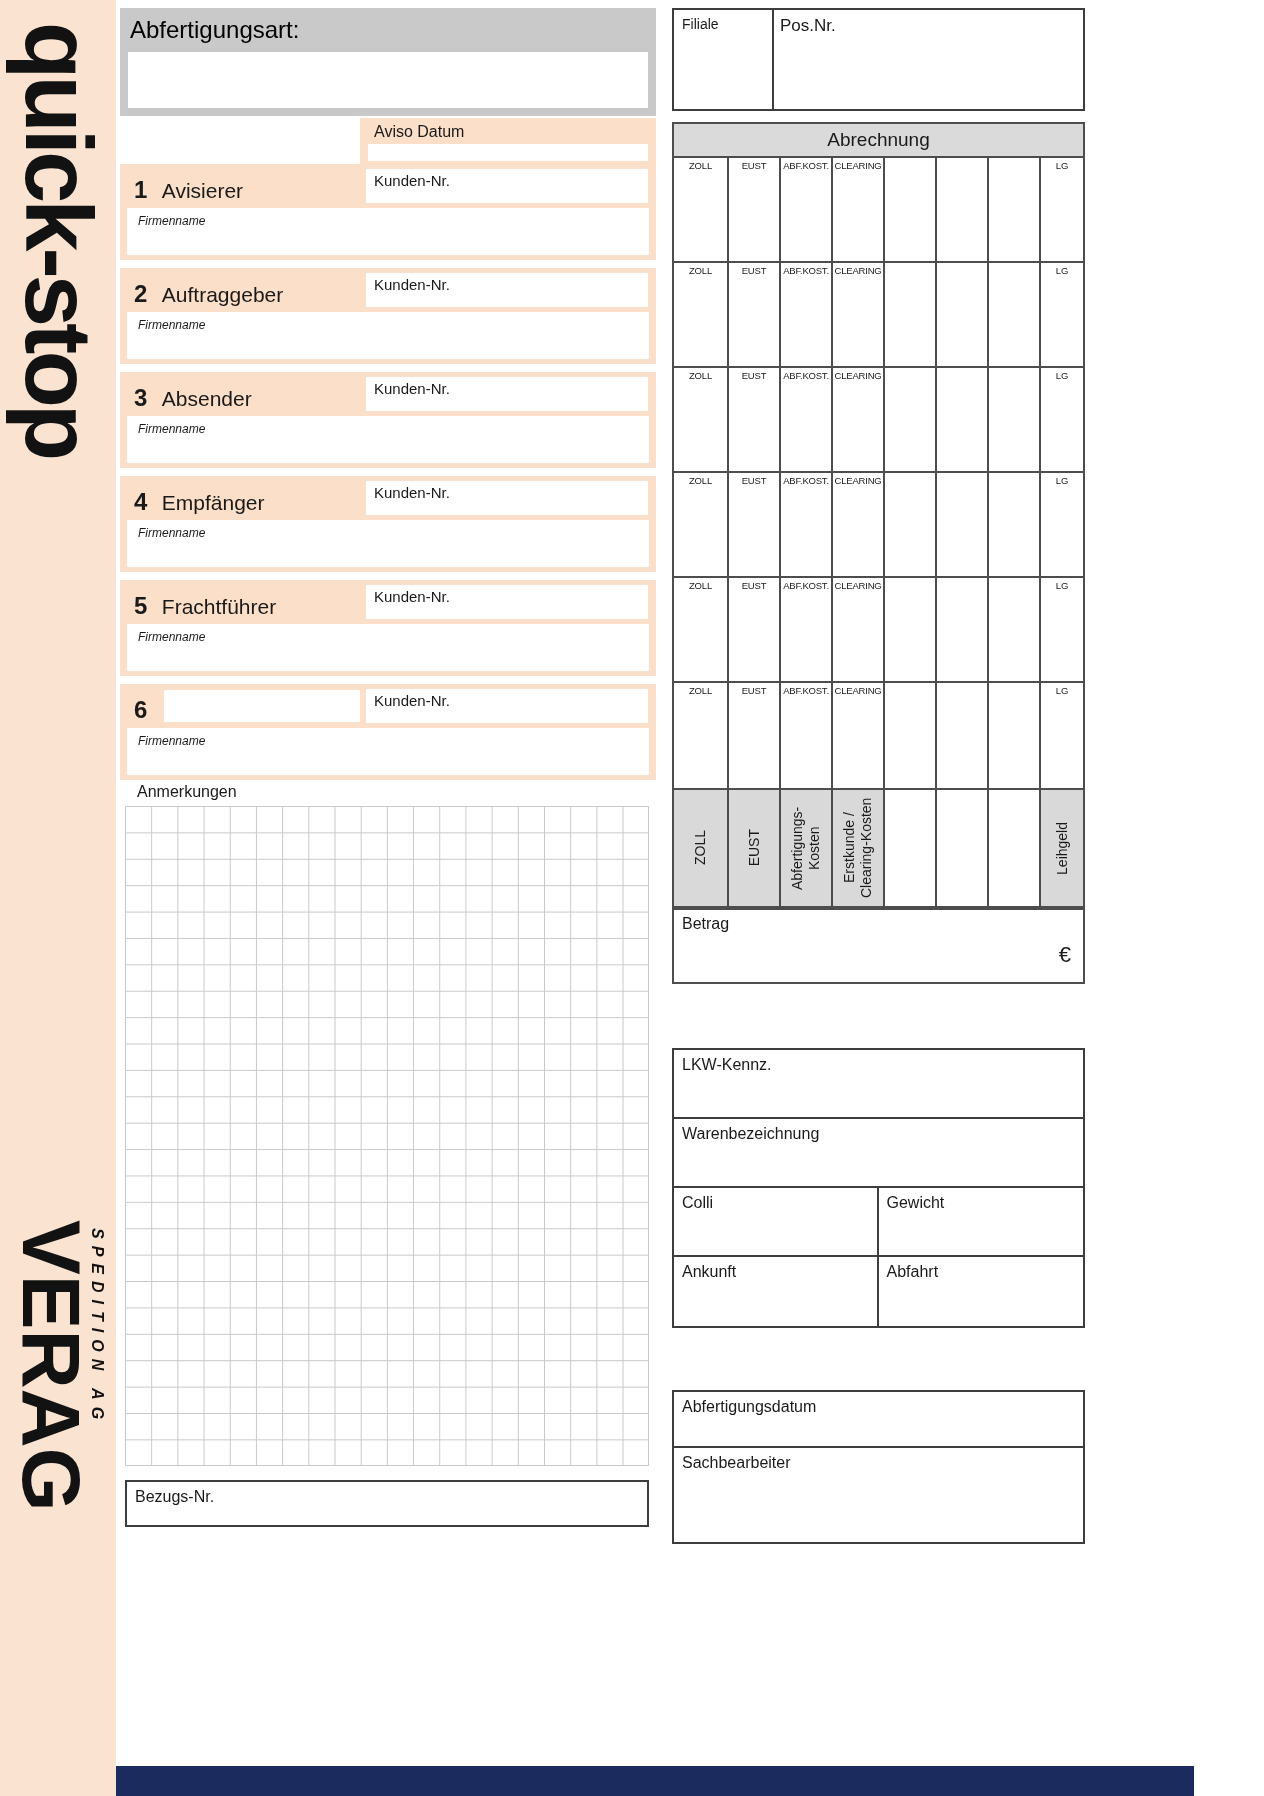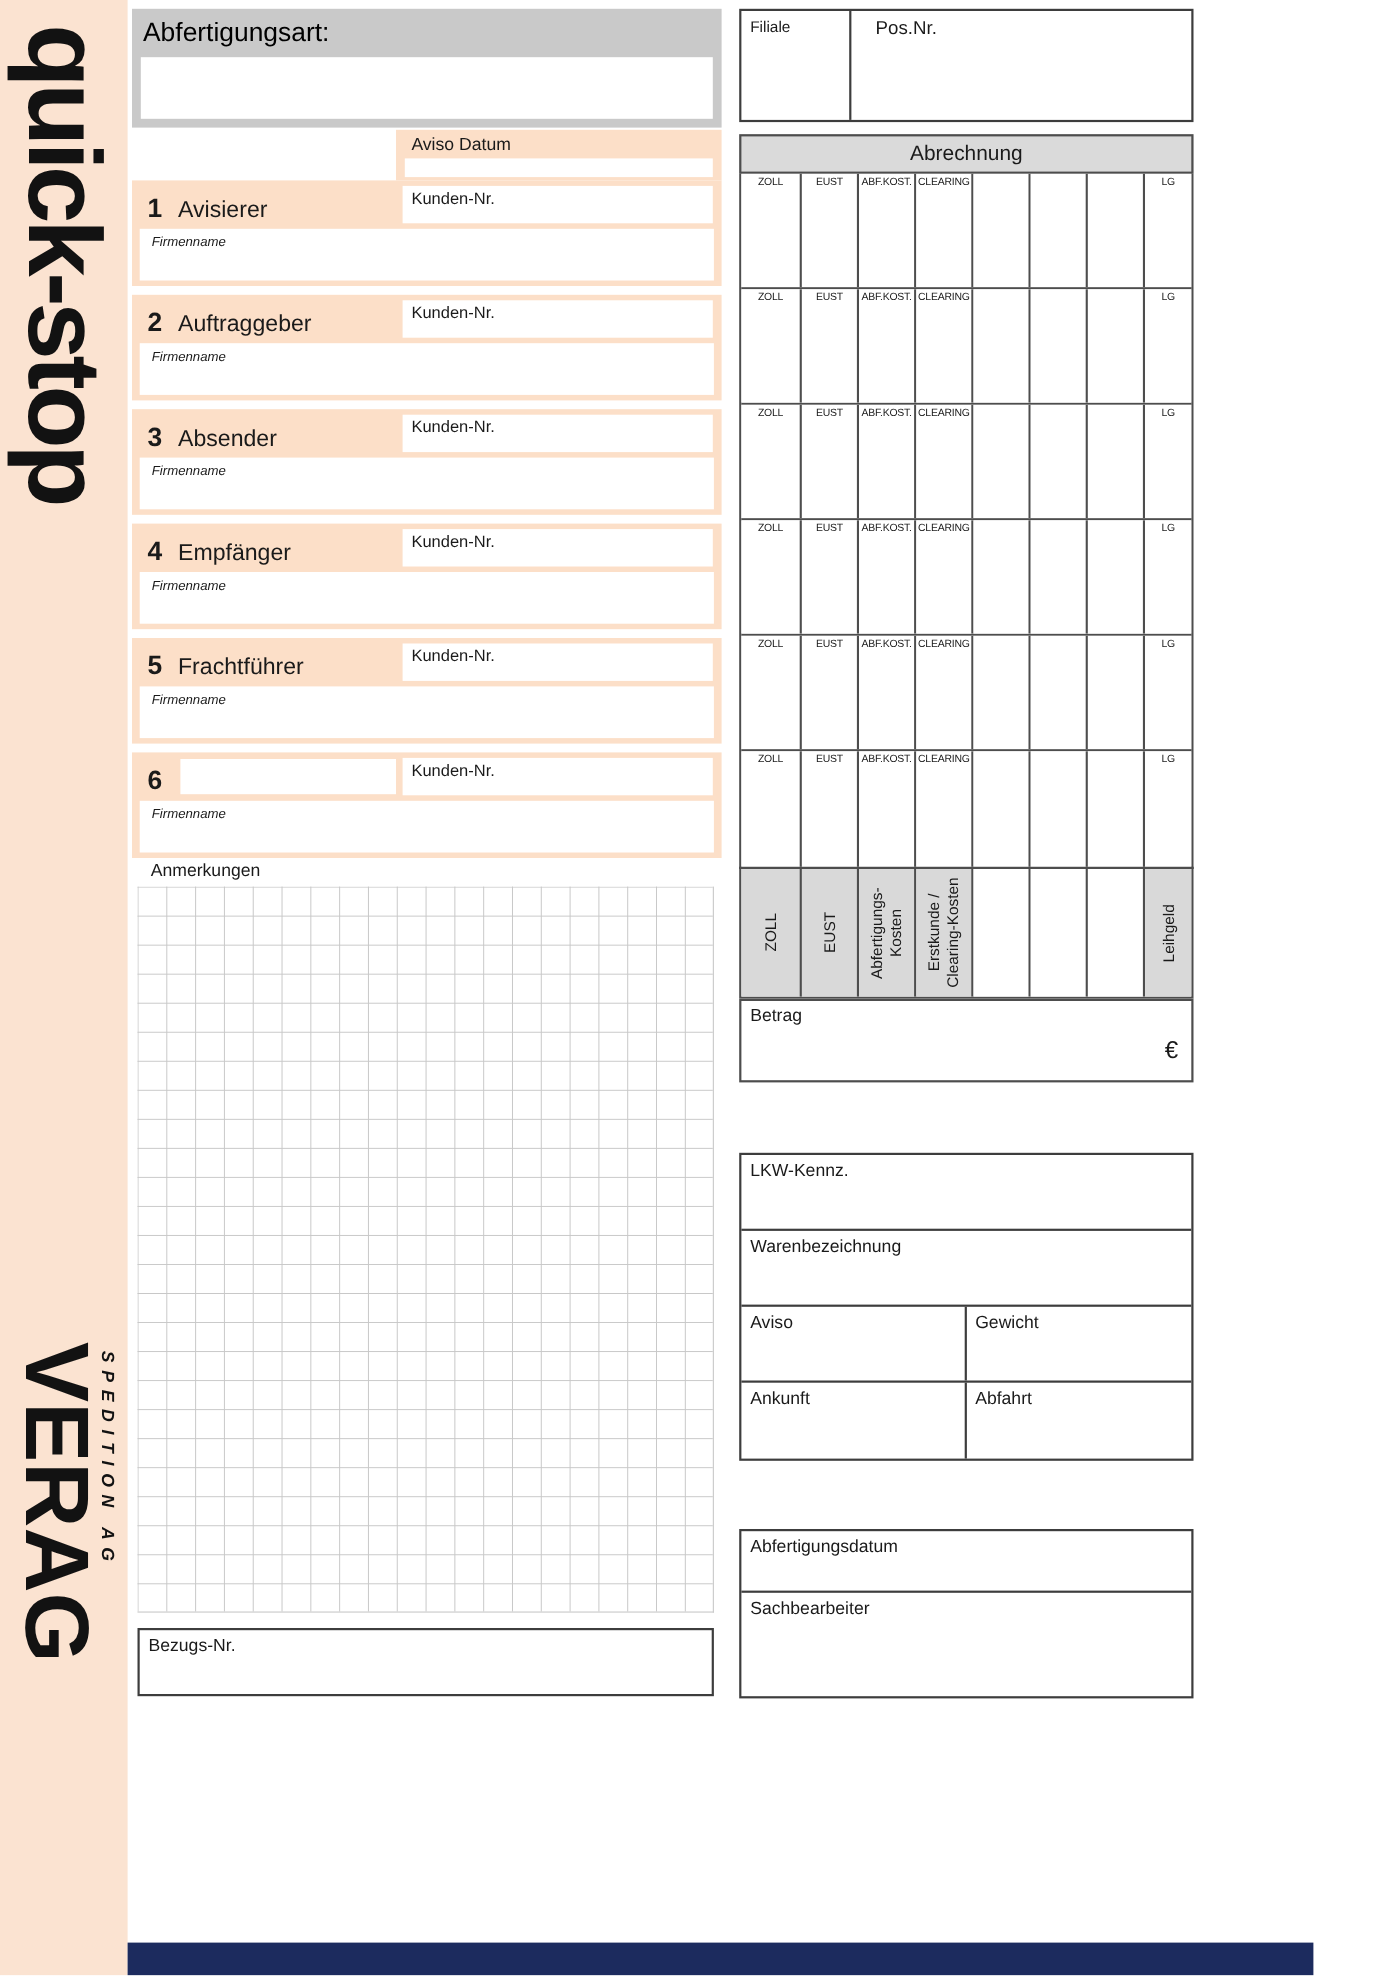--- a/index.html
+++ b/index.html
@@ -17,21 +17,21 @@
 
   .bottom-bar { position:absolute; left:116px; top:1766px; width:1078px; height:30px; background:#1c2b5e; }
 
   
   .abfertigung-box { position:absolute; left:120px; top:8px; width:536px; height:108px; background:#c9c9c9; }
   .abfertigung-label { position:absolute; left:10px; top:8px; font-size:24px; color:#000000; }
   .abfertigung-input { position:absolute; left:8px; top:44px; right:8px; bottom:8px; background:#fff; }
 
   .filiale-box { position:absolute; left:672px; top:8px; width:413px; height:103px; background:#fff; border:2px solid #3d3d3d; }
   .filiale-cell { position:absolute; left:0; top:0; width:100px; height:100%; border-right:2px solid #3d3d3d; padding:6px 8px; font-size:14px; }
-  .posnr-cell { position:absolute; left:100px; top:0; right:0; height:100%; padding:6px 22px; font-size:17px; }
+  .posnr-cell { position:absolute; left:100px; top:0; right:0; height:100%; padding:6px 6px; font-size:17px; }
 
   
   .aviso { position:absolute; left:360px; top:118px; width:296px; height:46px; background:#fcdfc8; }
   .aviso-label { position:absolute; left:14px; top:5px; font-size:16px; }
   .aviso-input { position:absolute; left:8px; top:26px; width:280px; height:17px; background:#fff; }
 
   
   .party { position:absolute; left:120px; width:536px; height:96px; background:#fcdfc8; }
   .party-title { position:absolute; left:14px; top:12px; white-space:nowrap; }
   .party-num { font-size:24px; font-weight:bold; margin-right:10px; }
@@ -80,21 +80,21 @@
   .ship-label { display:inline-block; padding:6px 8px; font-size:16px; }
   .ship-cell { position:relative; width:50%; }
   .ship-cell.first { border-right:2px solid #3d3d3d; }
 
   
   .processing { position:absolute; left:672px; top:1390px; width:413px; height:154px; border:2px solid #3d3d3d; background:#fff; }
   .proc-row1 { height:56px; border-bottom:2px solid #3d3d3d; padding:6px 8px; font-size:16px; }
   .proc-row2 { height:94px; padding:6px 8px; font-size:16px; }
 
   
-  .bezugs { position:absolute; left:125px; top:1480px; width:524px; height:62px; border:2px solid #3d3d3d; padding:6px 8px; font-size:16px; background:#fff; }
+  .bezugs { position:absolute; left:125px; top:1480px; width:524px; height:47px; border:2px solid #3d3d3d; padding:6px 8px; font-size:16px; background:#fff; }
 </style>
 </head>
 <body>
 
 <div class="page">
 
   <aside class="brand-band">
     <div class="logo-quickstop">quick-stop</div>
     <div class="verag-group">
       <div class="verag">VERAG</div>
@@ -405,21 +405,21 @@
 
   <div class="shipment">
     <div class="ship-row">
       <span class="ship-label">LKW-Kennz.</span>
     </div>
     <div class="ship-row">
       <span class="ship-label">Warenbezeichnung</span>
     </div>
     <div class="ship-row split">
       <div class="ship-cell first">
-        <span class="ship-label">Aviso</span>
+        <span class="ship-label">Colli</span>
       </div>
       <div class="ship-cell">
         <span class="ship-label">Gewicht</span>
       </div>
     </div>
     <div class="ship-row split">
       <div class="ship-cell first">
         <span class="ship-label">Ankunft</span>
       </div>
       <div class="ship-cell">

